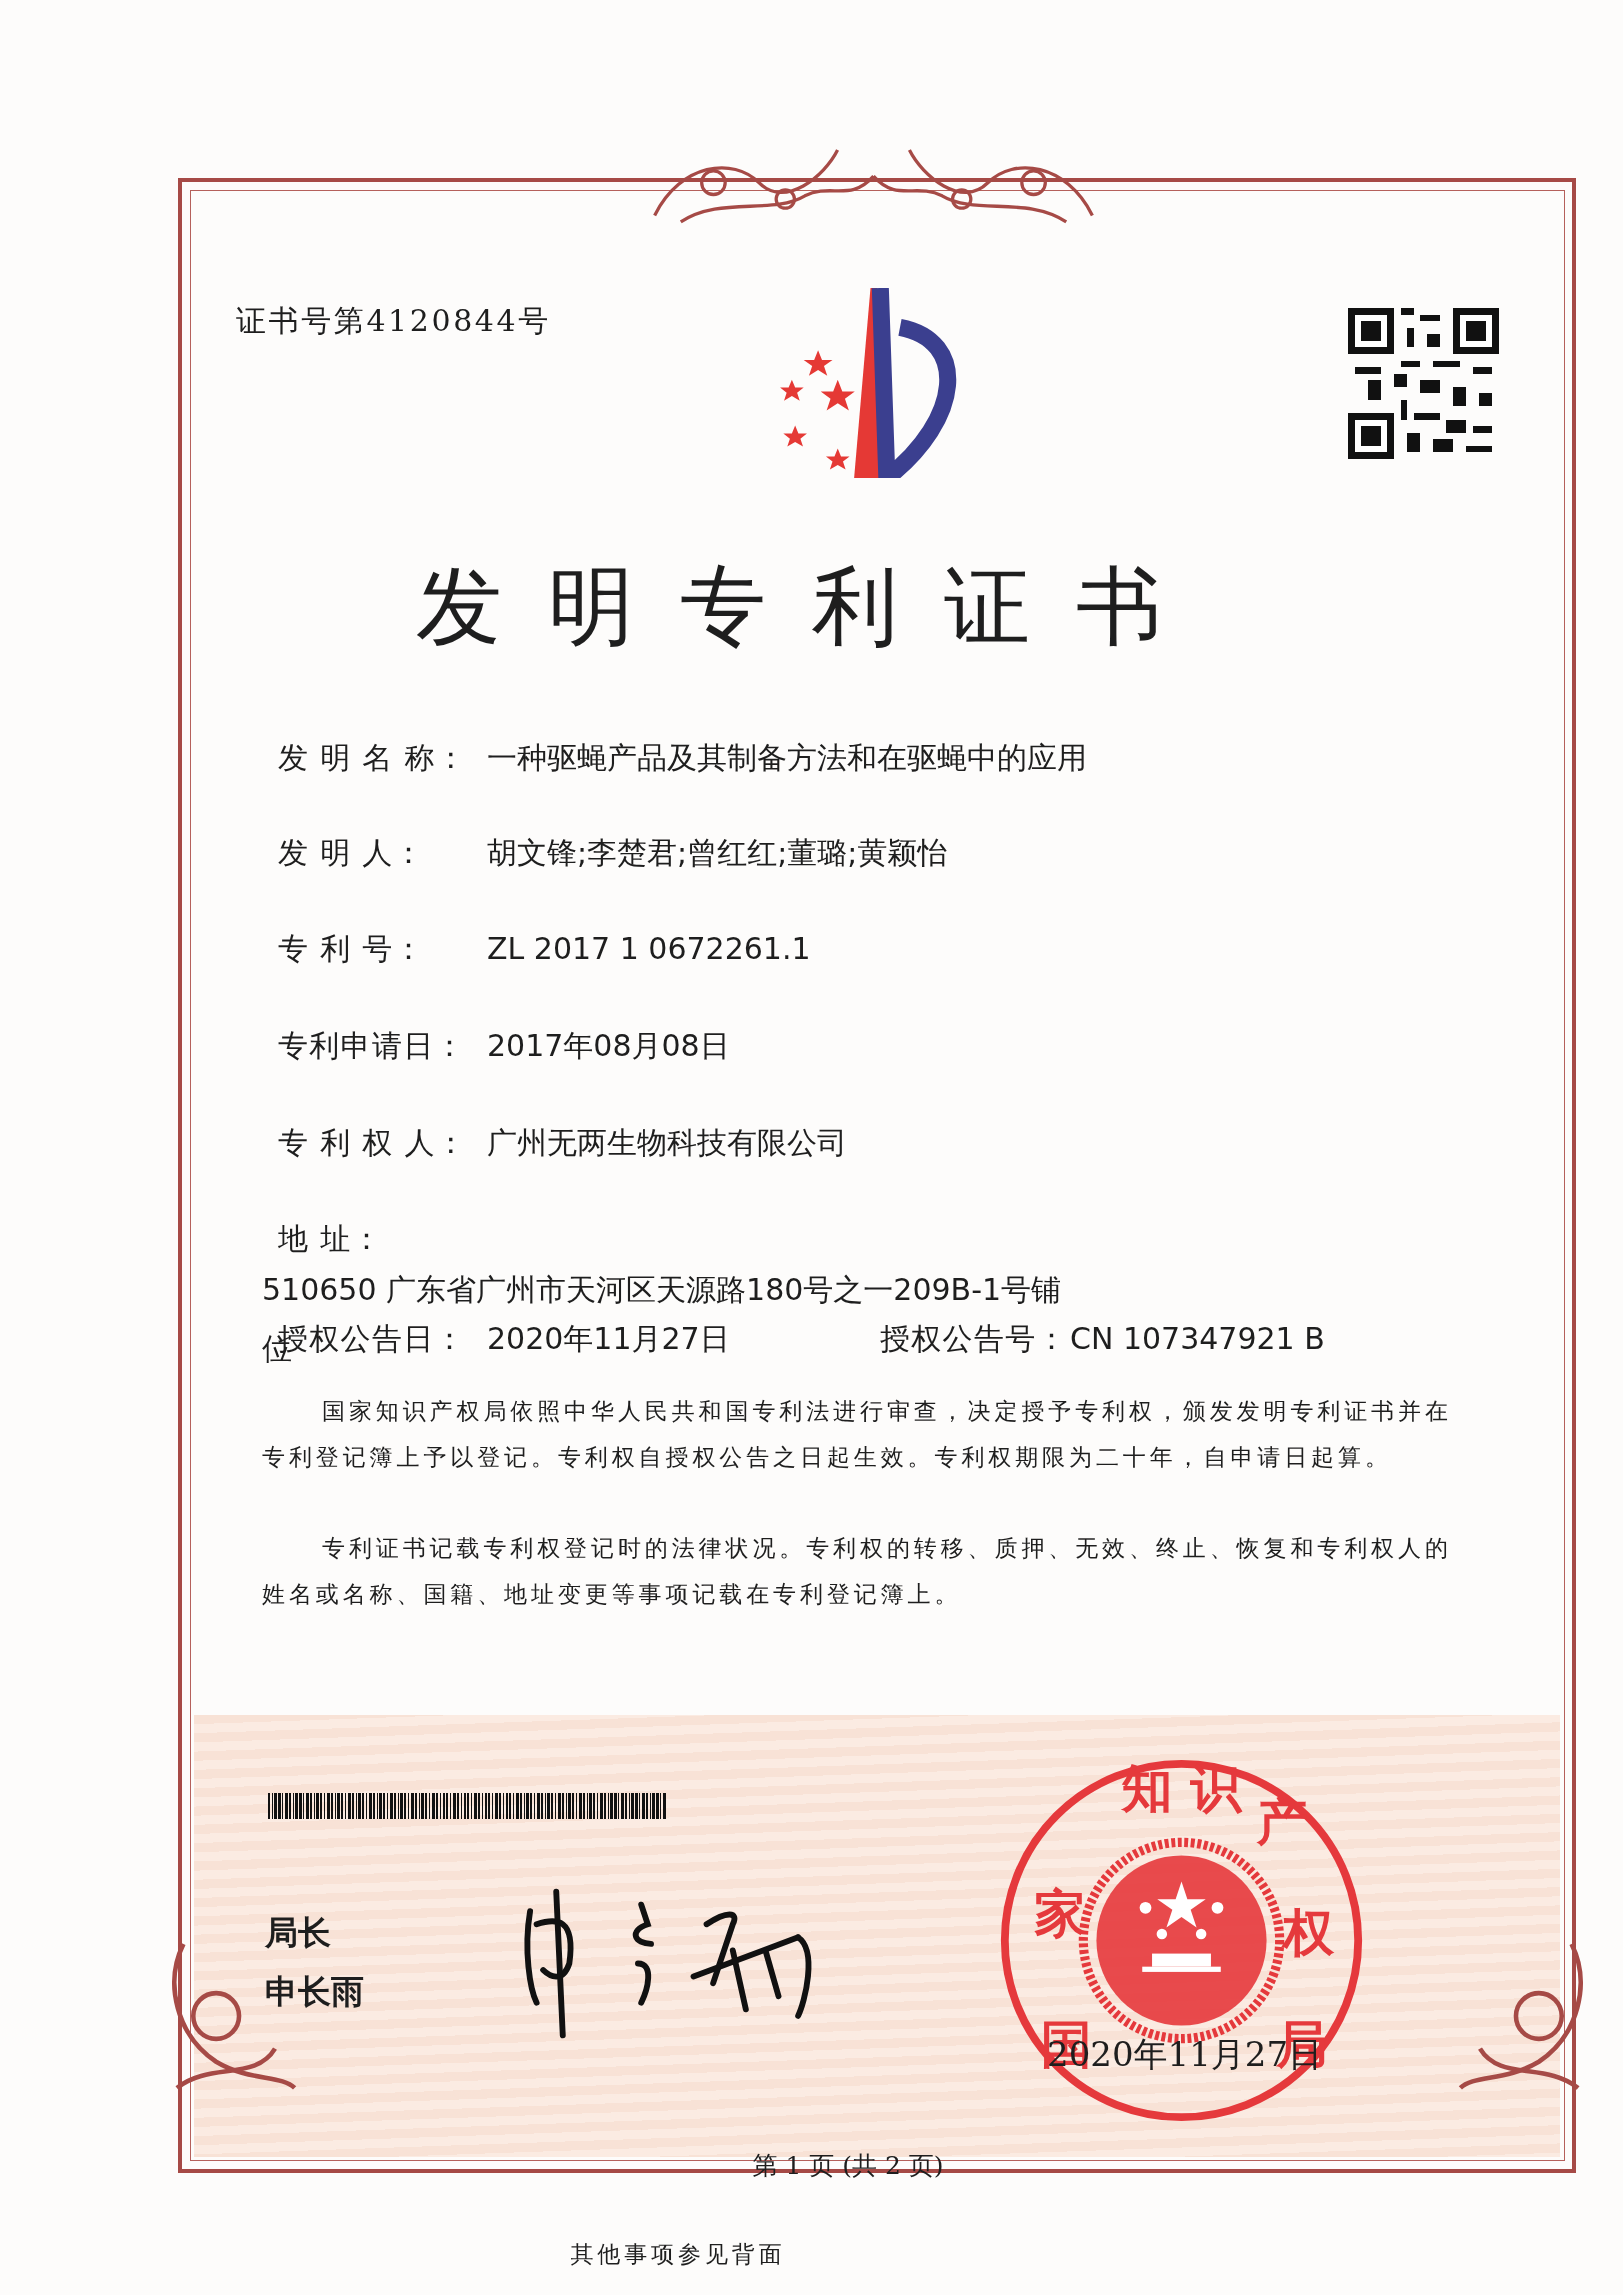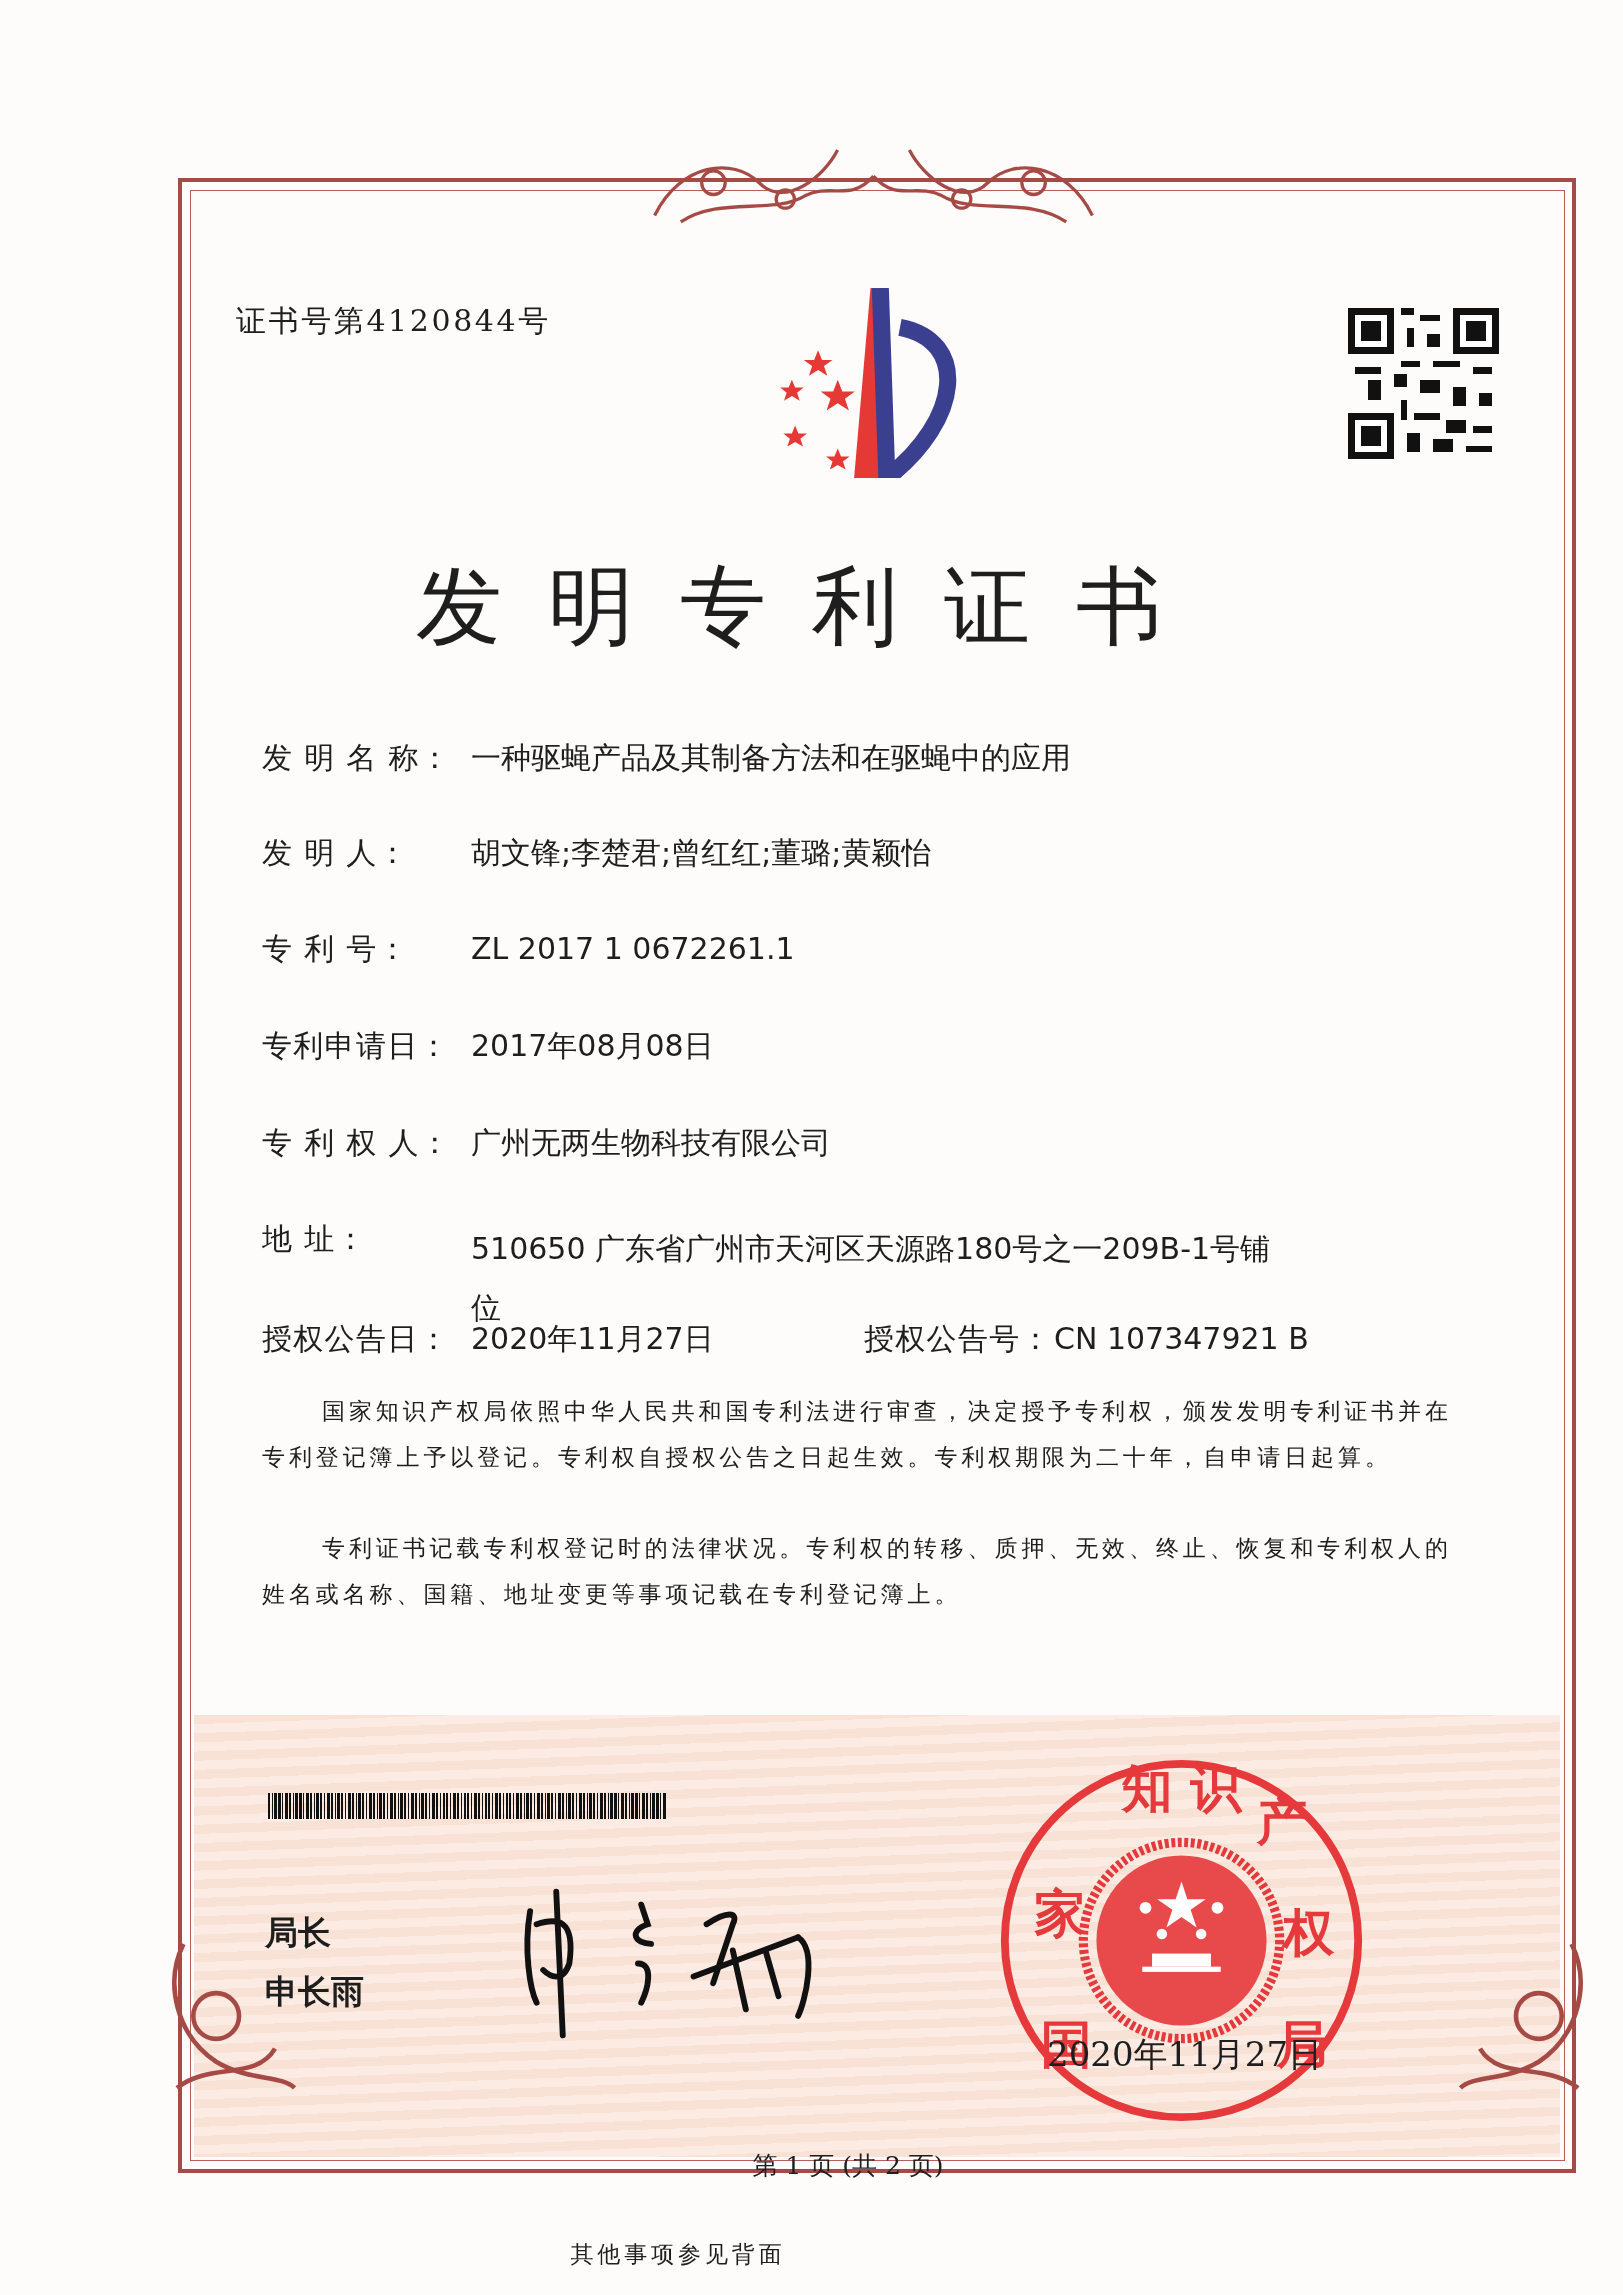--- a/index.html
+++ b/index.html
@@ -13,21 +13,21 @@
        background:repeating-linear-gradient(178deg,#f8e2d6 0 9.2px,#fbebe2 9.2px 18.3px);}
   .ornament-top{position:absolute;left:641px;top:137px;width:465px;height:98px;}
   .corner{position:absolute;width:151px;height:170px;}
   .cert-no{position:absolute;left:236px;top:301px;font-size:30px;letter-spacing:2.6px;}
   .logo{position:absolute;left:746px;top:288px;width:249px;height:190px;}
   .qr{position:absolute;left:1348px;top:308px;width:151px;height:151px;}
   .title{position:absolute;left:0;width:1624px;top:537px;text-align:center;
        font-size:86px;letter-spacing:46px;font-family:"DejaVu Sans","Liberation Sans",sans-serif;margin-top:12px;}
   .field{position:absolute;left:262px;font-size:30px;white-space:nowrap;
        font-family:"DejaVu Sans","Liberation Sans",sans-serif;}
-  .field .lbl{display:inline-block;width:209px;letter-spacing:1.3px;}
+  .field .lbl{display:inline-block;width:209px;letter-spacing:1.3px;margin-left:16px;}
   .field .val{display:inline-block;}
   .field.wrap{white-space:normal;width:1021px;}
   .field.wrap .val{width:805px;vertical-align:top;line-height:59px;}
   .para{position:absolute;left:262px;width:1204px;font-size:23px;line-height:46px;
        text-indent:60px;letter-spacing:3.9px;font-family:"DejaVu Sans","Liberation Sans",sans-serif;}
   .barcode{position:absolute;left:268px;top:1793px;width:399px;height:26px;
        background:repeating-linear-gradient(90deg,#111 0 2px,transparent 2px 3.9px,#111 3.9px 4.6px,transparent 4.6px 6.5px,#111 6.5px 9.2px,transparent 9.2px 10.5px);}
   .director{position:absolute;left:265px;font-size:33px;font-family:"DejaVu Sans","Liberation Sans",sans-serif;font-weight:bold;text-align:center;}
   .signature{position:absolute;left:517px;top:1885px;width:340px;height:157px;}
   .seal{position:absolute;left:995px;top:1754px;width:373px;height:373px;}

